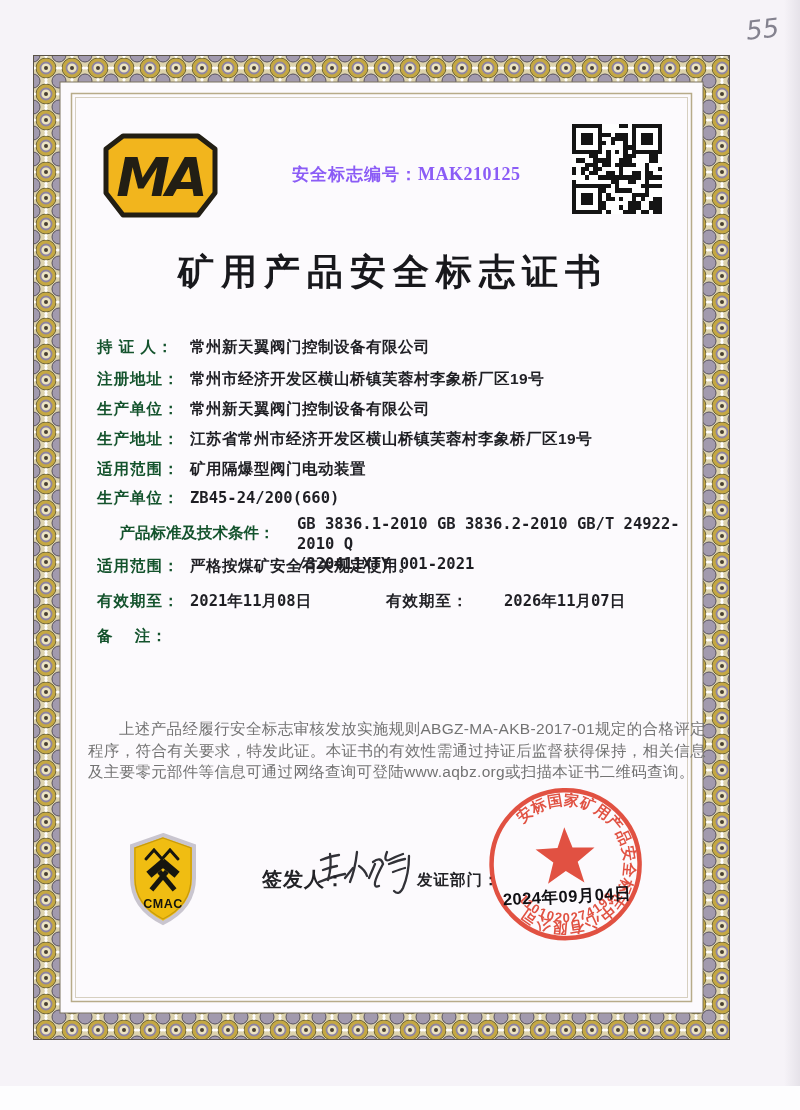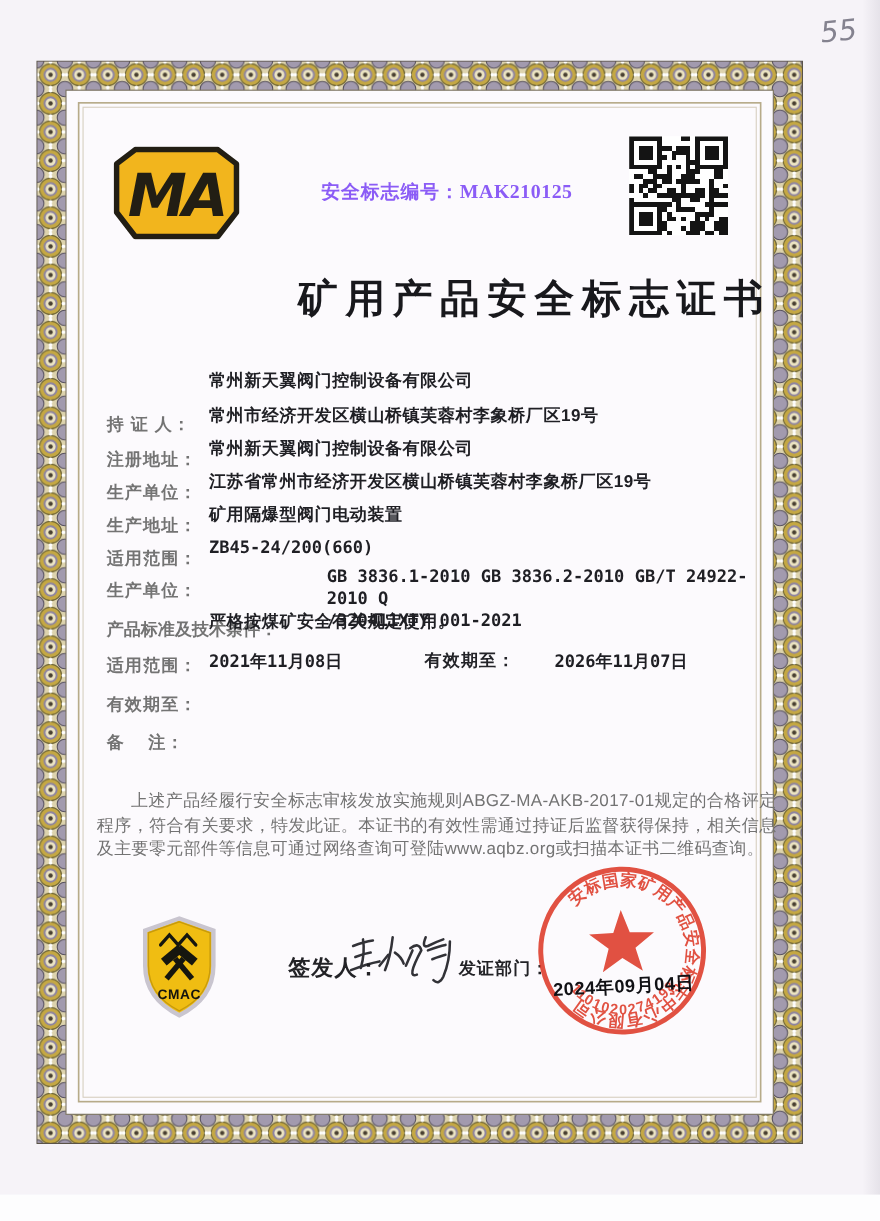--- a/index.html
+++ b/index.html
@@ -16,27 +16,27 @@
   .page-number{position:absolute;left:746px;top:14px;font-size:26px;color:#84828f;
     transform:rotate(-6deg);font-family:"DejaVu Sans",sans-serif;font-style:italic;}
   .frame{position:absolute;left:33px;top:55px;}
   
   .ma-logo{position:absolute;left:103px;top:133px;}
   .cert-no{position:absolute;left:292px;top:163px;font-family:"Liberation Serif",serif;
     font-size:17px;font-weight:700;color:#8b5cf6;letter-spacing:1px;white-space:nowrap;}
   .cert-no .num{font-size:18px;letter-spacing:.5px;font-weight:600;}
   .qr{position:absolute;left:572px;top:124px;background:#fff;}
   
-  .title{position:absolute;left:85px;top:248px;width:616px;text-align:right;
+  .title{position:absolute;left:85px;top:248px;width:616px;text-align:center;
     font-size:36px;font-weight:900;letter-spacing:7px;color:#18181c;}
   
   .row{position:absolute;left:97px;width:606px;display:flex;align-items:flex-start;
     font-size:15.5px;font-weight:700;line-height:20px;}
-  .lbl{width:93px;flex:none;white-space:pre;letter-spacing:1px;color:#737373;margin-top:40px;}
-  .lbl.wide{width:200px;letter-spacing:0;}
+  .lbl{width:93px;flex:none;white-space:pre;letter-spacing:1px;color:#14532d;}
+  .lbl.wide{width:200px;letter-spacing:0;text-align:center;}
   .val{color:#1f1f24;letter-spacing:.5px;}
   .mono{font-family:"DejaVu Sans Mono",monospace;font-weight:700;letter-spacing:0;}
   .lbl2{width:102px;flex:none;white-space:pre;letter-spacing:1px;color:#232328;margin-left:96px;}
   
   .statement{position:absolute;left:88px;top:718px;width:618px;
     font-size:15.5px;font-weight:400;line-height:21.5px;color:#737373;
     text-align:justify;text-indent:2em;letter-spacing:.3px;}
   
   .cmac{position:absolute;left:126px;top:832px;}
   .signer-label{position:absolute;left:262px;top:866px;font-size:20px;font-weight:700;letter-spacing:1px;}

